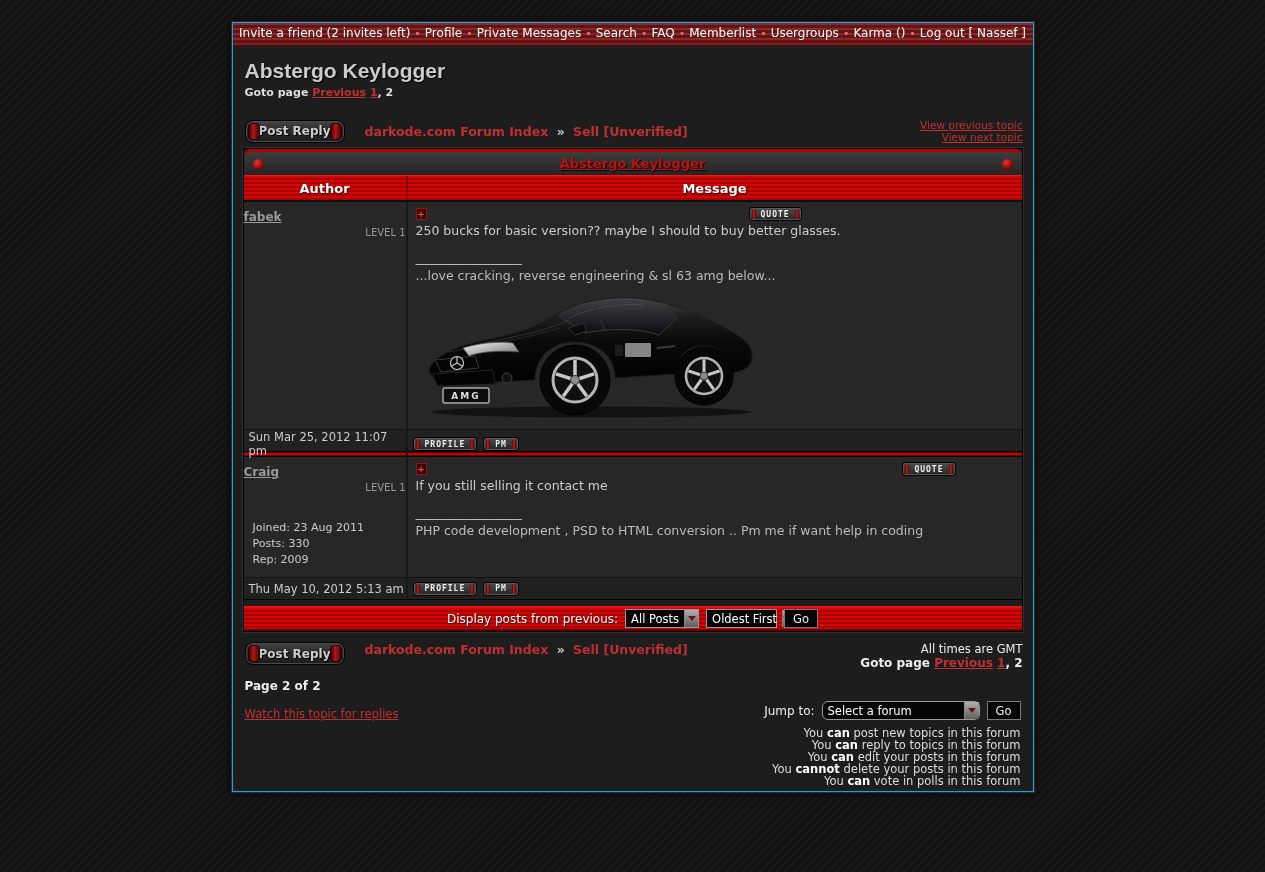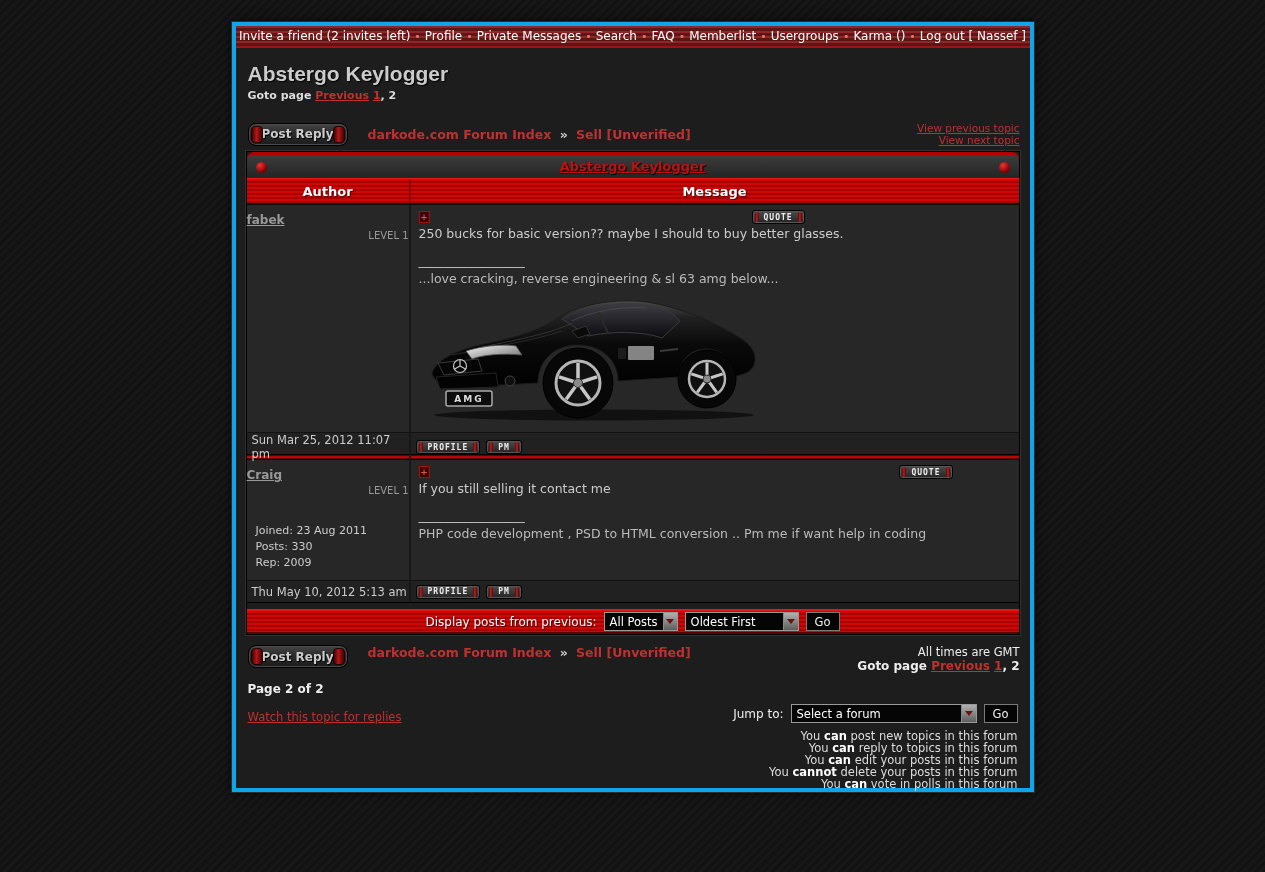--- a/index.html
+++ b/index.html
@@ -6,21 +6,21 @@
   html,body { width:1265px; height:872px; overflow:hidden; }
   body {
     background:#141414;
     background-image: repeating-linear-gradient(135deg, #171717 0 3px, #121212 3px 6px);
     font-family: "DejaVu Sans", "Liberation Sans", sans-serif;
     color:#ccc;
   }
   .wrapper {
     width:802px; height:770px; margin:22px auto 0;
     background:#1d1d1d;
-    border:4px solid #0ea5e9;
+    border:1px solid #0ea5e9;
     box-shadow: 0 0 0 1px #2c2c2c, 0 0 10px rgba(0,0,0,.8);
   }
   
   .navbar {
     height:22px;
     background: repeating-linear-gradient(180deg, #8e2727 0px, #8e2727 2px, #5e1515 2px, #5e1515 5px);
     border-bottom:2px solid #9c1414;
     display:flex; align-items:center; justify-content:center;
     font-size:12px; white-space:nowrap;
   }
@@ -325,21 +325,21 @@
     <div class="dark-gap"></div>
 
     <div class="display-bar red-striped">
       <span class="lbl">Display posts from previous:</span>
       <div class="select-box" style="width:74px;">
         <span class="select-text" style="flex:1;">All Posts</span>
         <span class="select-arrow">
             <i></i>
           </span>
       </div>
-      <div class="select-box" style="width:114px;">
+      <div class="select-box" style="width:71px;">
         <span class="select-text" style="flex:1;">Oldest First</span>
         <span class="select-arrow">
             <i></i>
           </span>
       </div>
       <div class="go-btn">Go</div>
     </div>
 
   </div>
 
@@ -362,21 +362,21 @@
     </div>
   </div>
 
   <div class="page-ind">Page 2 of 2</div>
 
   <div class="bottom-cols">
     <a class="watch-link">Watch this topic for replies</a>
     <div class="right-col">
       <div class="jump-row">
         <span>Jump to:</span>
-        <div class="select-box" style="width:186px;">
+        <div class="select-box" style="width:158px;border-radius:6px;">
           <span class="select-text" style="flex:1;">Select a forum</span>
           <span class="select-arrow">
               <i></i>
             </span>
         </div>
         <div class="go-btn">Go</div>
       </div>
       <div class="perm-list">
         <div><span>You </span><b>can</b><span> post new topics in this forum</span></div>
         <div><span>You </span><b>can</b><span> reply to topics in this forum</span></div>

